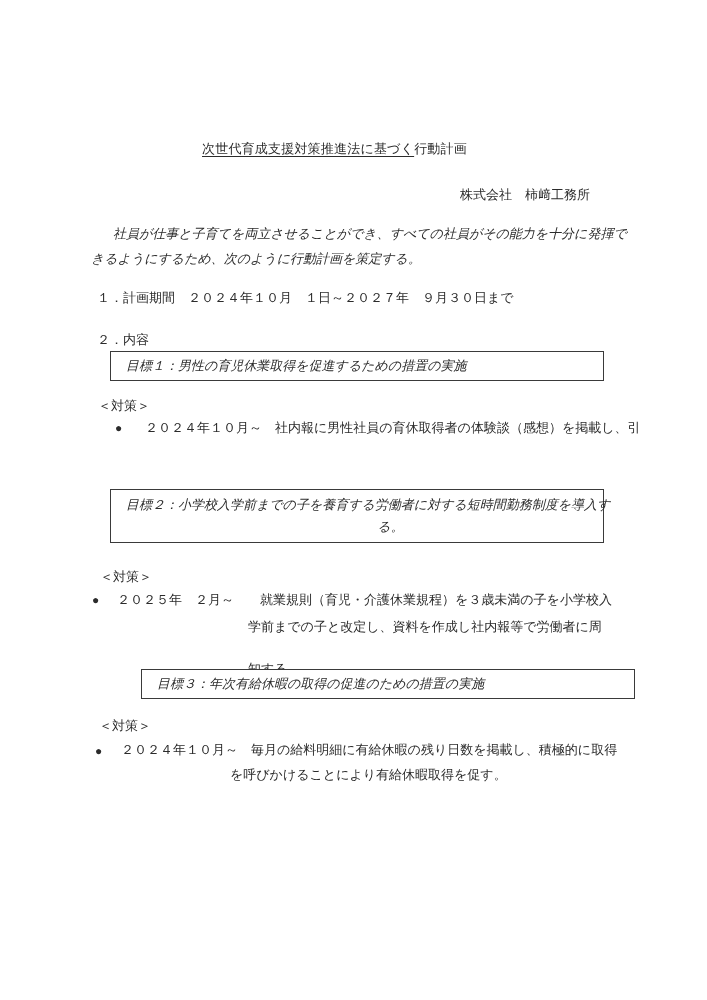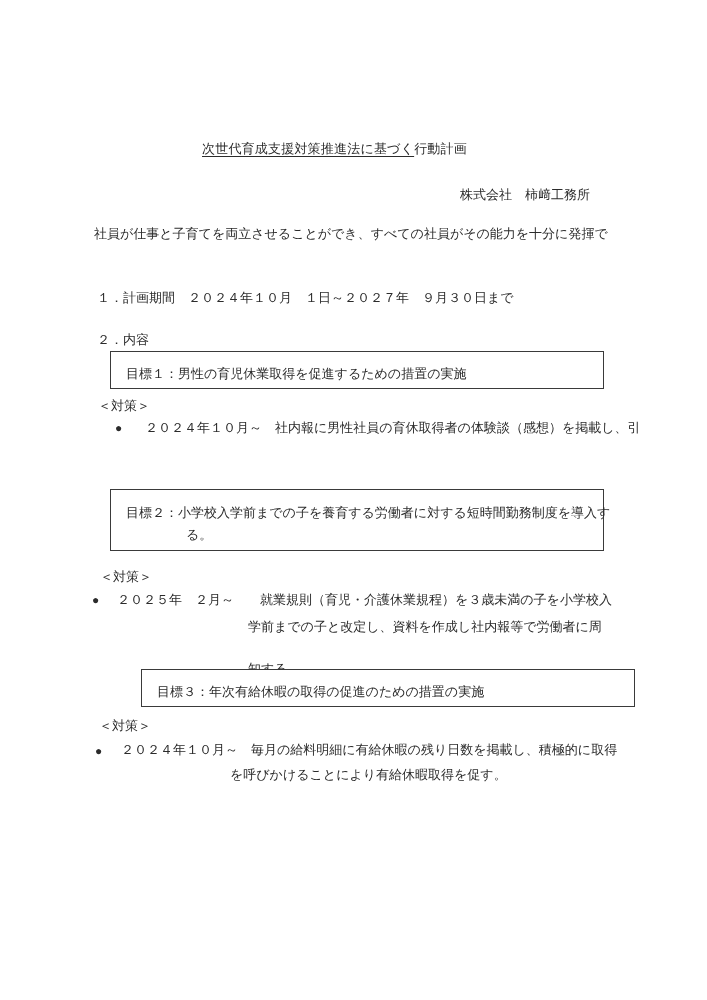--- a/index.html
+++ b/index.html
@@ -21,45 +21,47 @@
 
   
   .title { left: 202px; top: 140px; letter-spacing: 0.2px; font-family: Liberation Mono, monospace; }
   .title .u { text-decoration: underline; text-underline-offset: 3px; }
 
   
   .company { left: 445px; top: 186px; margin-left: 15px; }
 
   
   .intro {
-    left: 72px; top: 221px;
+    left: 91px; top: 221px;
     width: 540px;
     line-height: 25px;
     text-indent: 22px;
     white-space: normal;
+    font-style: italic;
   }
 
   
   .plan-period { left: 97px; top: 289px; }
   .content-heading { left: 97px; top: 331px; }
 
   
   .goal-box {
     left: 110px;
     width: 494px;
     box-sizing: border-box;
     border: 1px solid #3a3a3a;
-    padding: 12px 8px 4px 15px;
+    padding: 4px 8px 4px 15px;
     background: #ffffff;
+    font-style: italic;
   }
   .goal-box .box-line { line-height: 20px; white-space: nowrap; }
   .goal-box .box-line.hang { padding-left: 60px; }
   .box-1 { top: 351px; }
   .box-2 { top: 489px; }
-  .box-2 .box-line { line-height: 22px; }
+  .box-2 .box-line { line-height: 22px; text-align: center; }
   .box-3 { top: 669px; margin-left: 31px; }
 
   
   .taisaku-1 { left: 98px;  top: 397px; }
   .taisaku-2 { left: 100px; top: 568px; }
   .taisaku-3 { left: 99px;  top: 717px; }
 
   
   .marker { font-size: 12px; }
   .m-1 { left: 115px; top: 421px; }
@@ -81,20 +83,21 @@
 <div class="page">
 
   <div class="abs title">
     <span class="u">次世代育成支援対策推進法に基づく</span><span>行動計画</span>
   </div>
 
   <div class="abs company">株式会社　柿﨑工務所</div>
 
   <div class="abs intro">
     <span>社員が仕事と子育てを両立させることができ、すべての社員がその能力を十分に発揮で</span><br>
+    <span>きるようにするため、次のように行動計画を策定する。</span>
   </div>
 
   <div class="abs plan-period">１．計画期間　２０２４年１０月　１日～２０２７年　９月３０日まで</div>
   <div class="abs content-heading">２．内容</div>
 
   <div class="abs goal-box box-1">
     <div class="box-line">目標１：男性の育児休業取得を促進するための措置の実施</div>
   </div>
   <div class="abs taisaku-1">＜対策＞</div>
   <span class="abs marker m-1">●</span>

